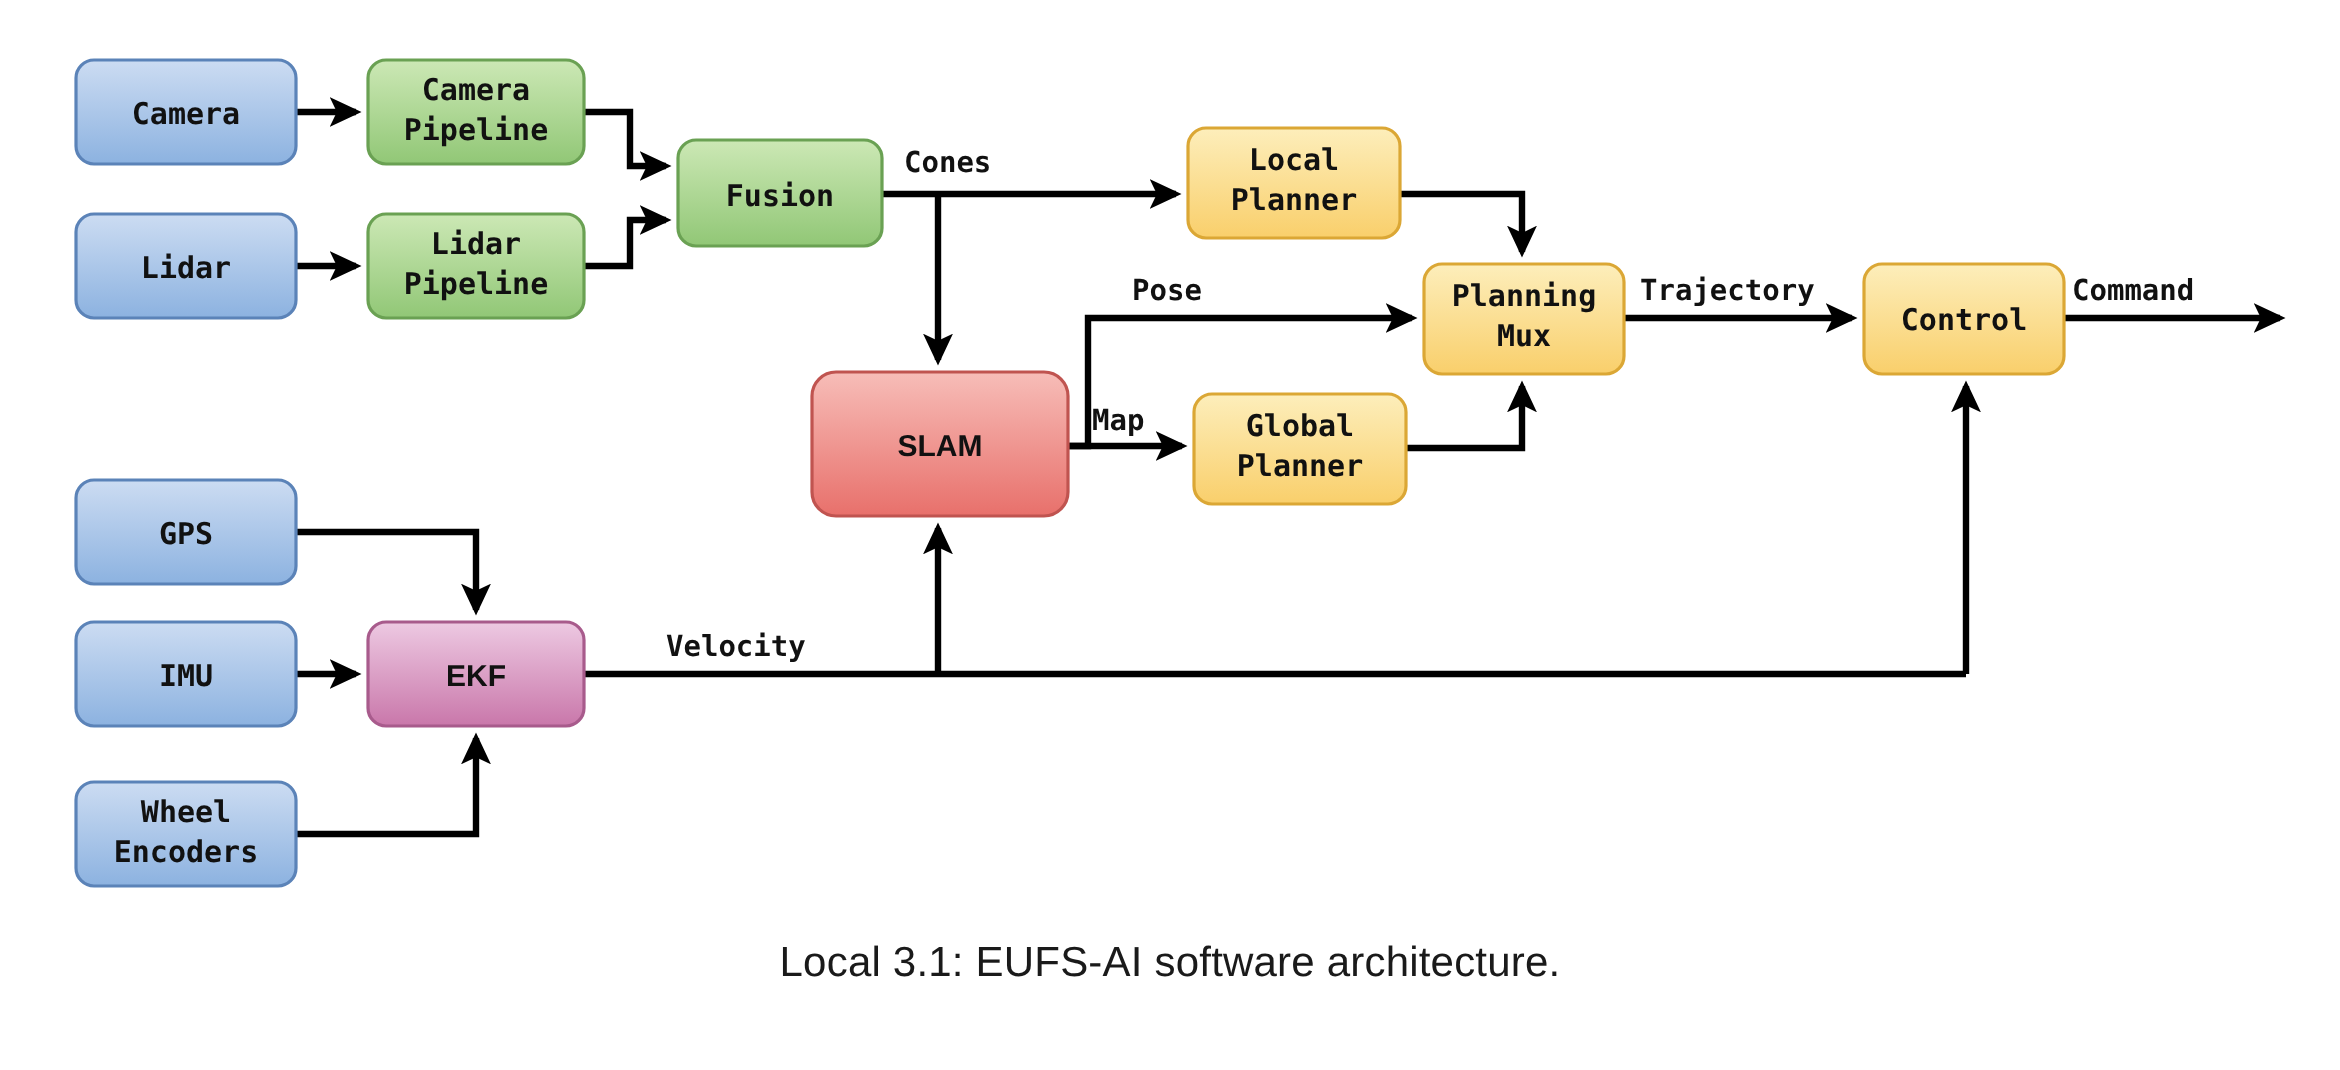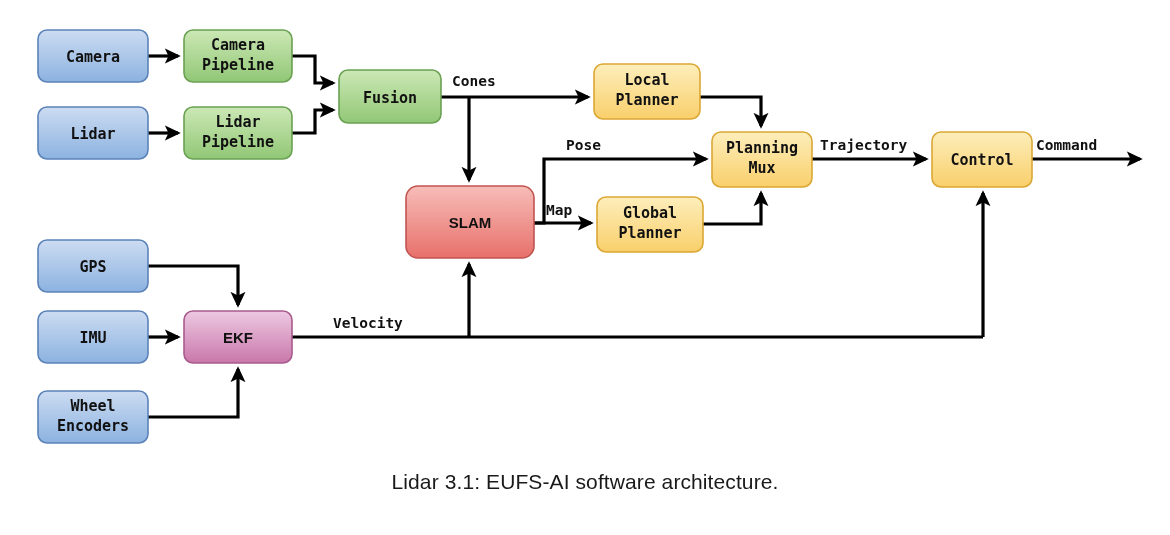--- a/index.html
+++ b/index.html
@@ -217,14 +217,14 @@
         <text class="node-label" x="93" y="431" text-anchor="middle">Encoders</text>
       </g>
 
       <g>
         <rect class="node-rect" x="184" y="311" width="108" height="52" rx="9" ry="9" fill="url(#grad-ekf)" stroke="#a85b8c"></rect>
         <text class="node-label-sans" x="238" y="343" text-anchor="middle">EKF</text>
       </g>
     </g>
   </svg>
 
-  <div id="caption">Lidar 3.1: EUFS-AI software architecture.</div>
+  <div id="caption">Local 3.1: EUFS-AI software architecture.</div>
 </div>
 
 </body></html>

